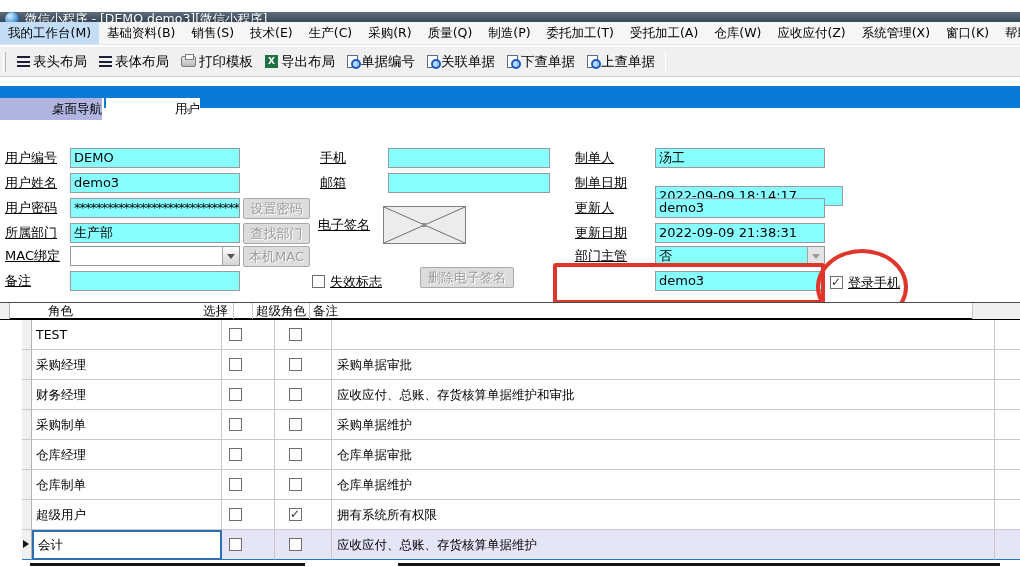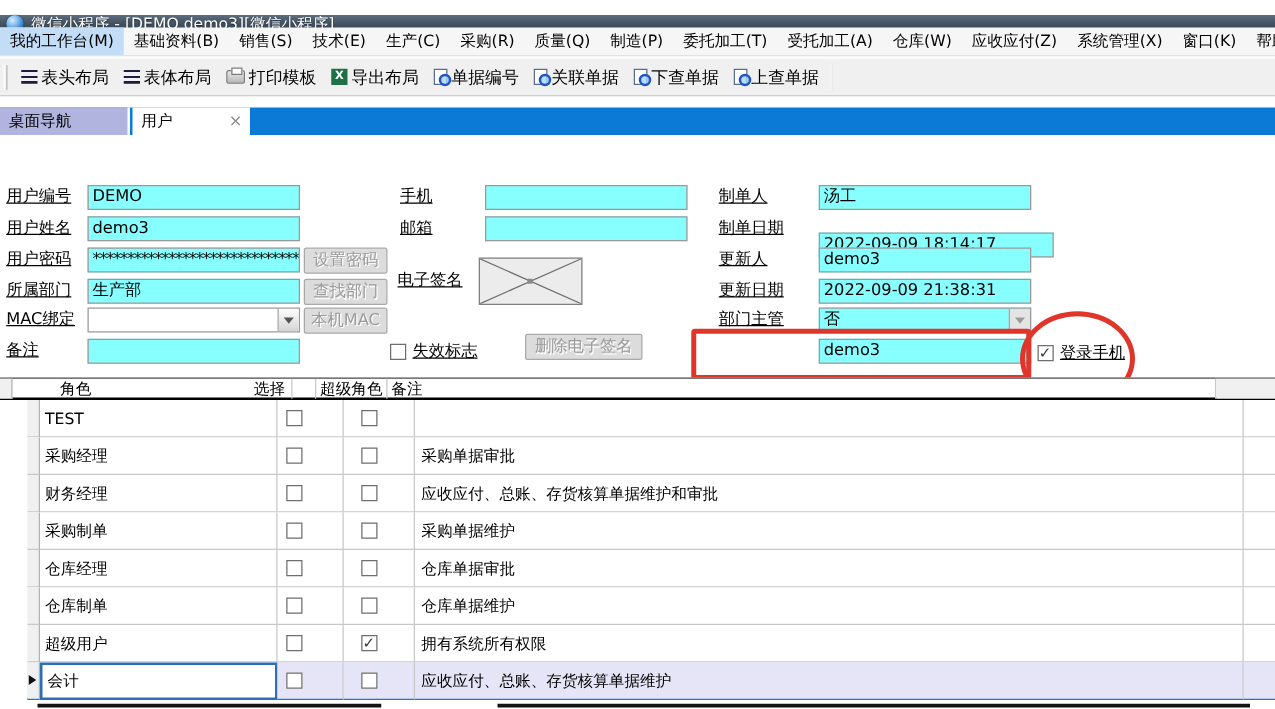--- a/index.html
+++ b/index.html
@@ -33,21 +33,21 @@
     border-radius:2px; position:relative; }
   .icon-print::before { content:""; position:absolute; left:3px; top:-3px; width:7px; height:4px; background:#fff; border:1px solid #7b7b7b; }
   .icon-excel { width:13px; height:13px; background:#1e7145; color:#fff; font-size:9px; font-weight:bold;
     line-height:13px; text-align:center; }
   .icon-docsearch { width:11px; height:13px; background:#fff; border:1px solid #5a6b8c; position:relative; }
   .icon-docsearch::after { content:""; position:absolute; right:-4px; bottom:-2px; width:6px; height:6px;
     border:2px solid #1f56c4; border-radius:50%; background:rgba(160,210,255,.75); }
 
   
   .tabbar { position:absolute; left:0; top:86px; width:1020px; height:22px; background:#0a7ad6; }
-  .tab { position:absolute; top:0; height:22px; line-height:21px; font-size:12.5px; padding-left:7px; }
+  .tab { position:absolute; top:12px; height:22px; line-height:21px; font-size:12.5px; padding-left:7px;text-align:right; }
   .tab-inactive { left:0; width:104px; background:#b0b4de; border-right:2px solid #fff; color:#000; }
   .tab-active { left:106px; width:94px; background:#fff; color:#000; }
   .tab-close { position:absolute; right:6px; top:1px; color:#8a8a8a; font-size:13px; cursor:default; }
 
   
   .lab { position:absolute; height:20px; line-height:20px; font-size:13px; white-space:nowrap;text-decoration:underline; }
   .field { position:absolute; height:20px; border:1px solid #9a9a9a; background:#87ffff;
     font-size:13px; line-height:18px; padding:0 3px; overflow:hidden; white-space:nowrap; }
   .field.white { background:#fff; }
   .dd { position:absolute; right:0; top:0; width:17px; height:18px; background:linear-gradient(#fdfdfd,#d5d5d5);

